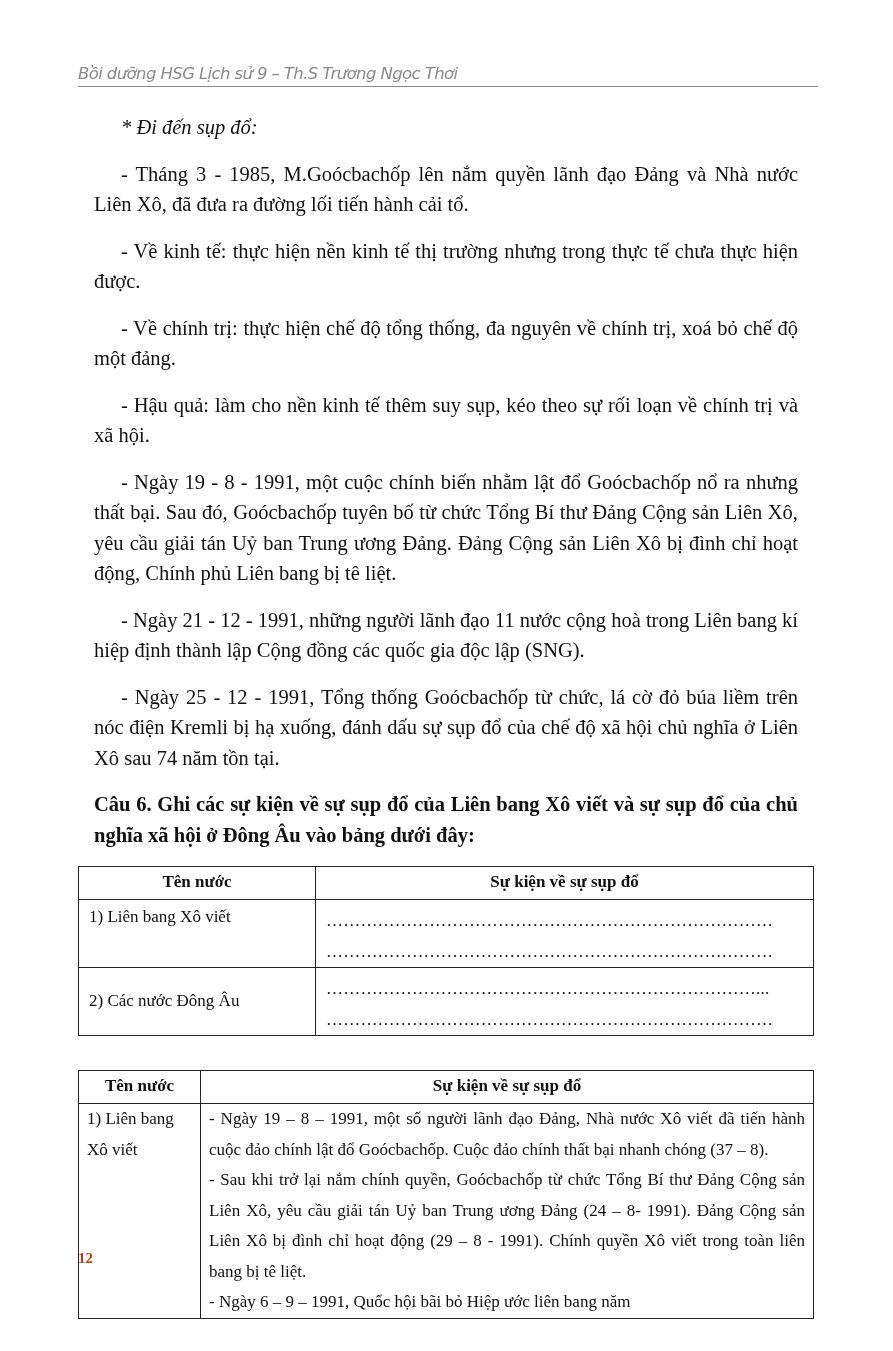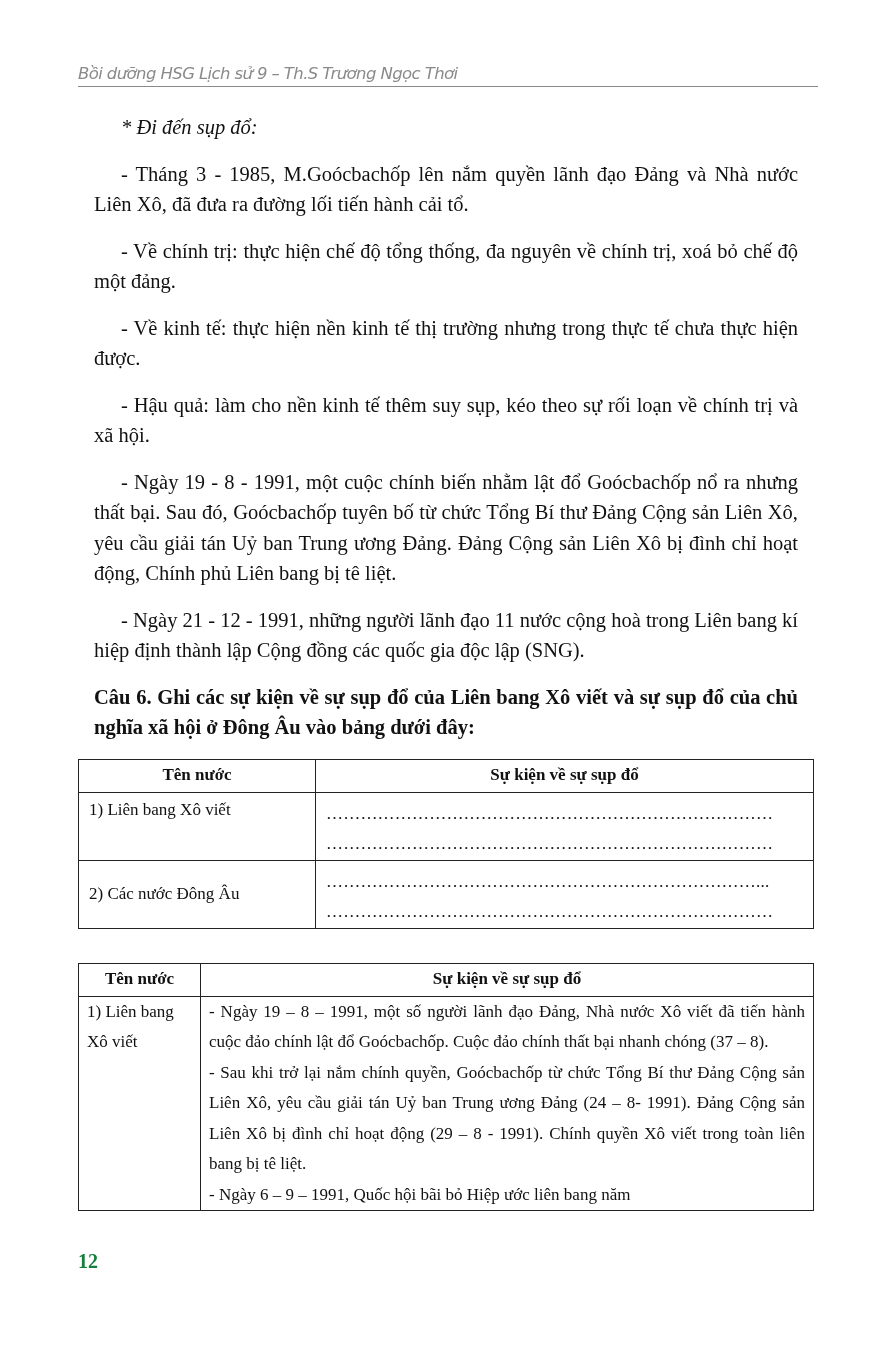--- a/index.html
+++ b/index.html
@@ -19,35 +19,36 @@
     td, th { border: 1.3px solid #222; vertical-align: top; }
     .t1 { margin-top: 2px; }
     .t1 th { font-weight: bold; text-align: center; padding: 0 6px; height: 32px; }
     .t1 td.name { width: 216px; padding: 2px 10px; }
     .t1 td.dots { padding: 6px 10px 0 10px; white-space: nowrap; overflow: hidden; letter-spacing: 0.2px; }
     .t2 { margin-top: 34px; }
     .t2 th { font-weight: bold; text-align: center; padding: 0 6px; height: 32px; }
     .t2 td.name { width: 105px; padding: 0 8px; }
     .t2 td.events { padding: 0 8px; text-align: justify; }
     .page-number { position: absolute; left: 78px; top: 1250px; font-weight: bold;
-                   font-size: 20px; color: #15803d; }
+                   font-size: 15px; color: #c2410c; }
   </style>
 </head>
 <body>
 
 <div class="header">Bồi dưỡng HSG Lịch sử 9 – Th.S Trương Ngọc Thơi</div>
 
 <div class="content">
   <p class="indent italic">* Đi đến sụp đổ:</p>
   <p class="indent">- Tháng 3 - 1985, M.Goócbachốp lên nắm quyền lãnh đạo Đảng và Nhà nước Liên Xô, đã đưa ra đường lối tiến hành cải tổ.</p>
+  <p class="indent">- Về kinh tế: thực hiện nền kinh tế thị trường nhưng trong thực tế chưa thực hiện được.</p>
   <p class="indent">- Về chính trị: thực hiện chế độ tổng thống, đa nguyên về chính trị, xoá bỏ chế độ một đảng.</p>
-  <p class="indent">- Về kinh tế: thực hiện nền kinh tế thị trường nhưng trong thực tế chưa thực hiện được.</p>
   <p class="indent">- Hậu quả:  làm cho nền kinh tế thêm suy sụp, kéo theo sự rối loạn về chính trị và xã hội.</p>
   <p class="indent">- Ngày 19 - 8 - 1991, một cuộc chính biến nhằm lật đổ Goócbachốp nổ ra nhưng thất bại. Sau đó, Goócbachốp tuyên bố từ chức Tổng Bí thư Đảng Cộng sản Liên Xô, yêu cầu giải tán Uỷ ban Trung ương Đảng. Đảng Cộng sản Liên Xô bị đình chỉ hoạt động, Chính phủ Liên bang bị tê liệt.</p>
   <p class="indent">- Ngày 21 - 12 - 1991, những người lãnh đạo 11 nước cộng hoà trong Liên bang kí hiệp định thành lập Cộng đồng các quốc gia độc lập (SNG).</p>
+  <p class="indent">- Ngày 25 - 12 - 1991, Tổng thống Goócbachốp từ chức, lá cờ đỏ búa liềm trên nóc điện Kremli bị hạ xuống, đánh dấu sự sụp đổ của chế độ xã hội chủ nghĩa ở Liên Xô  sau 74 năm tồn tại.</p>
   <p class="bold">Câu 6. Ghi các sự kiện về sự sụp đổ của Liên bang Xô viết và sự sụp đổ của chủ nghĩa xã hội ở Đông Âu vào bảng dưới đây:</p>
 
   <table class="t1">
     <tbody>
         <tr>
       <th>Tên nước</th>
       <th>Sự kiện về sự sụp đổ</th>
     </tr>
     <tr style="height:66px;">
       <td class="name">1) Liên bang Xô viết</td>

